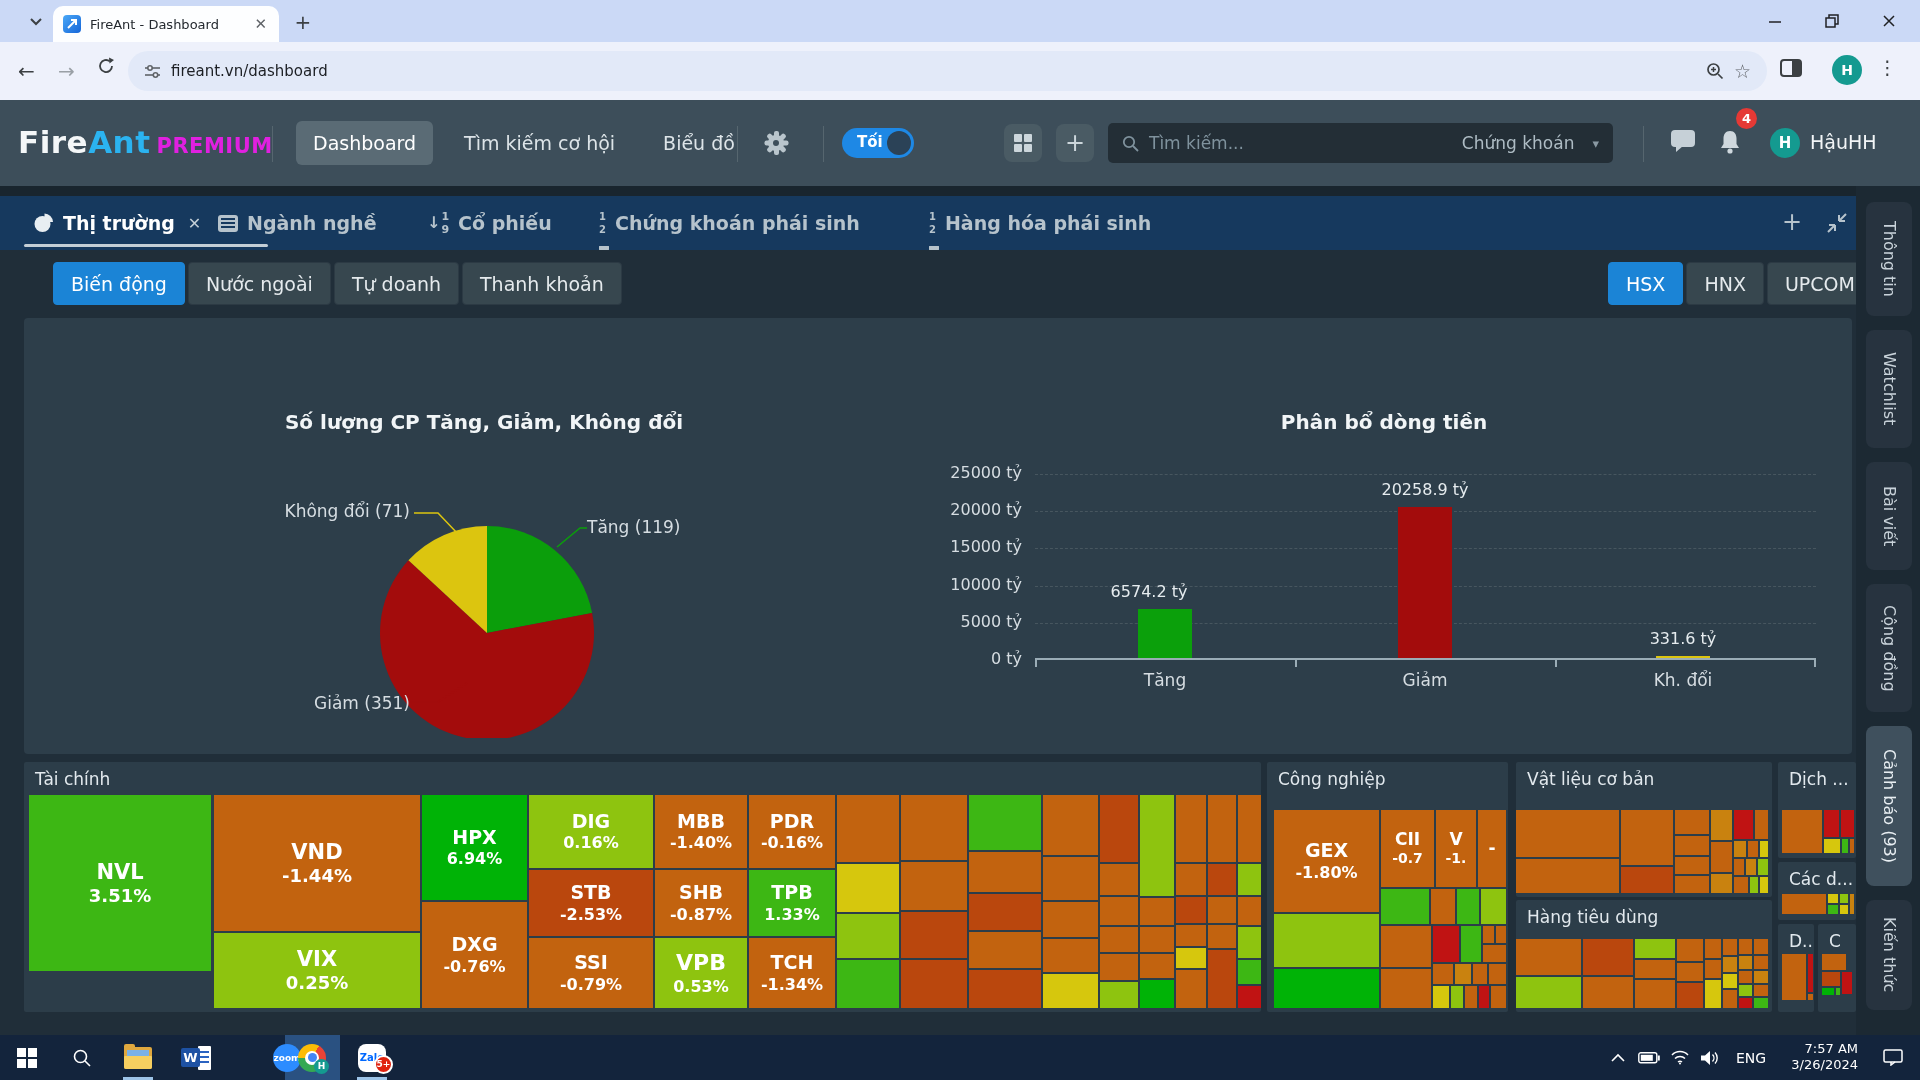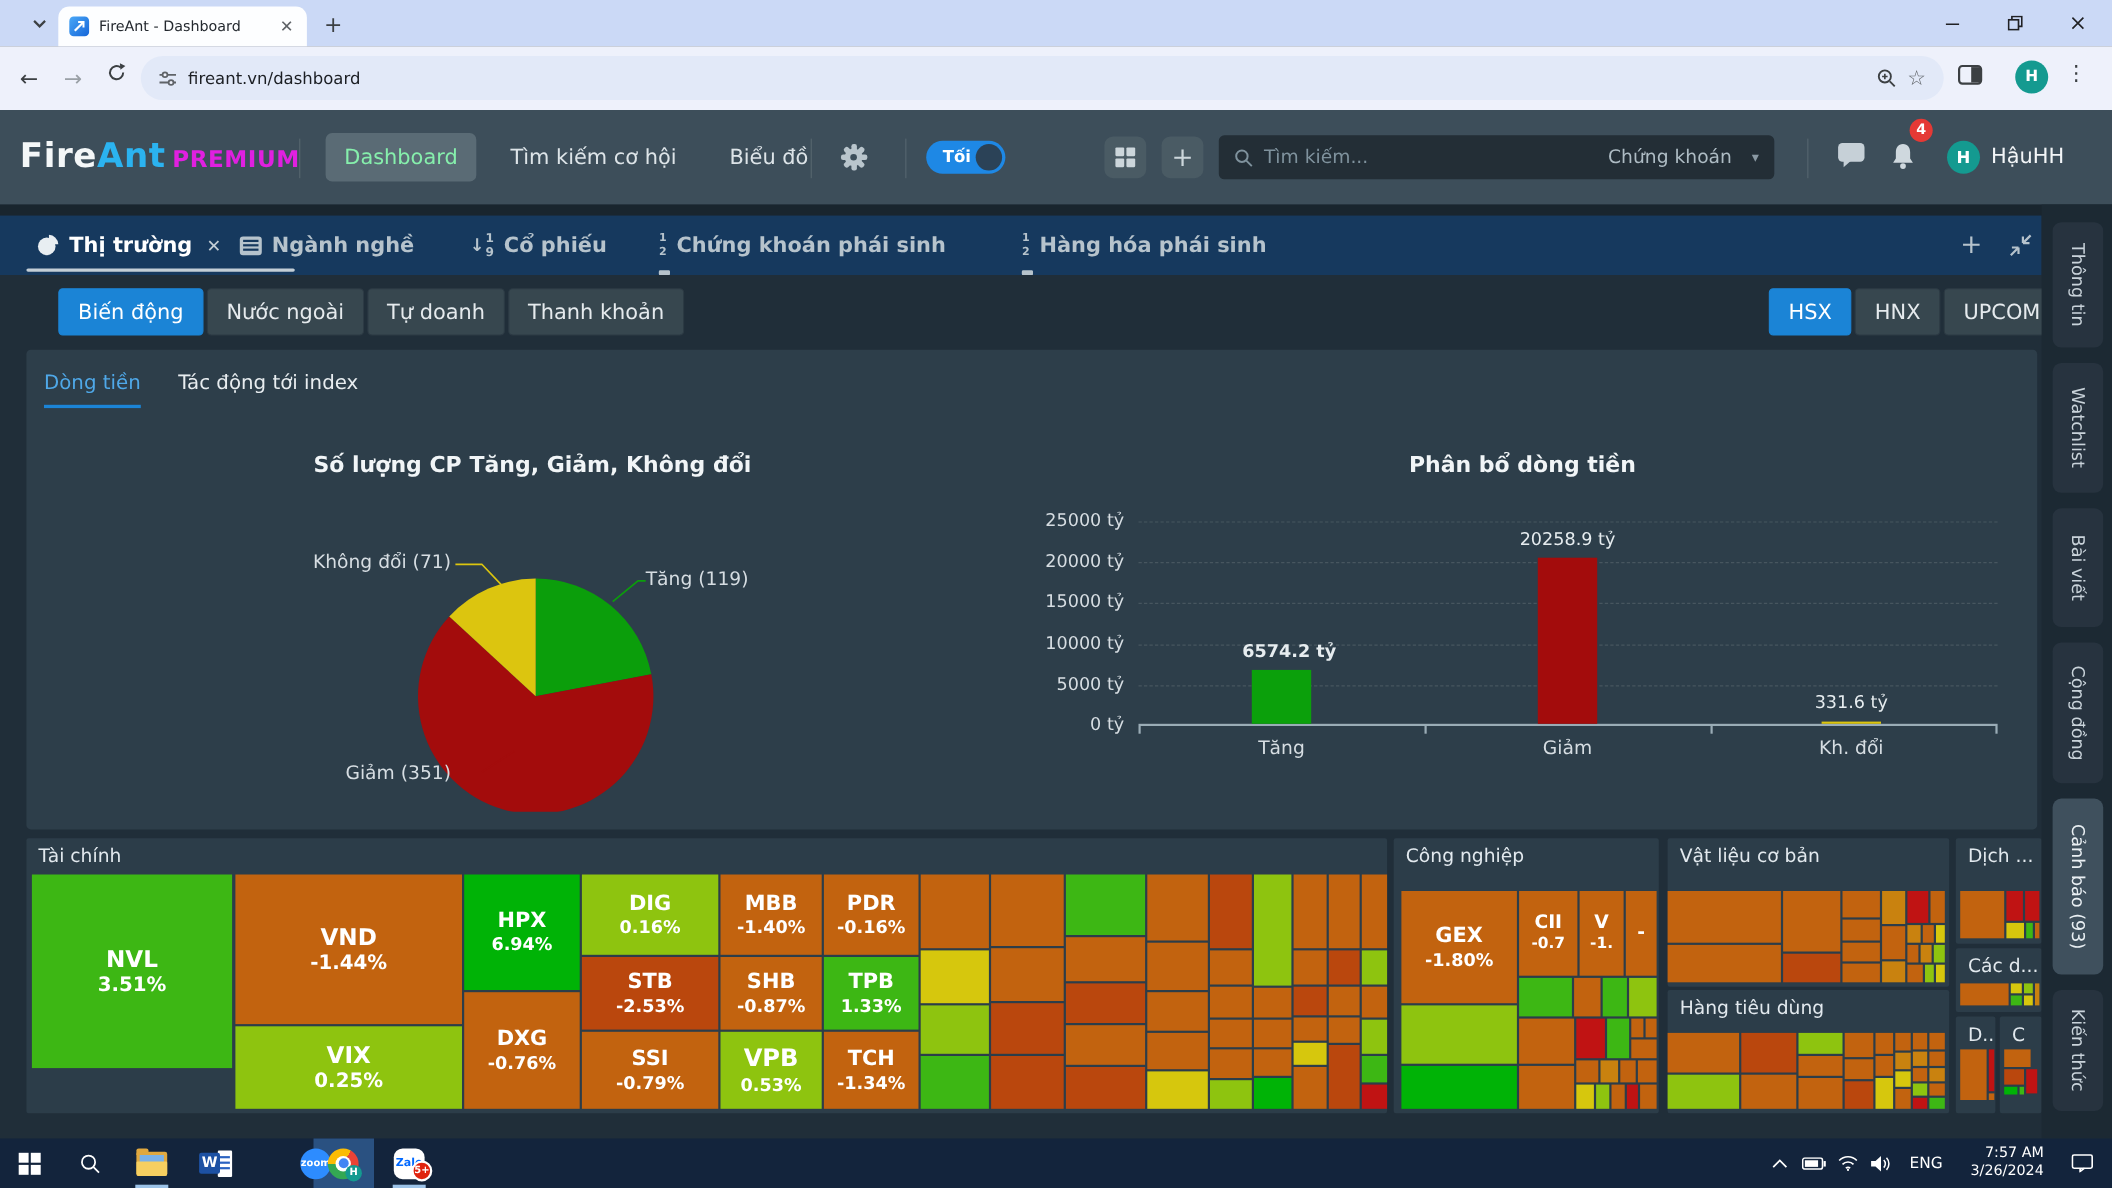--- a/index.html
+++ b/index.html
@@ -33,21 +33,21 @@
   .bmenu{position:absolute;left:1878px;top:14px;font-size:19px;color:#3c4043;}
 
   
   .fnav{position:absolute;left:0;top:100px;width:1920px;height:86px;background:#3d4e5a;}
   .brand{position:absolute;left:18px;top:24px;font-size:31px;font-weight:bold;letter-spacing:.5px;}
   .brand .fire{color:#f4f7f8;} .brand .ant{color:#2bb3f0;}
   .brand .prem{color:#e020e0;font-size:21px;margin-left:6px;}
   .vdiv{position:absolute;top:26px;width:1px;height:36px;background:#56666f;}
   .fmenu{position:absolute;left:296px;top:21px;display:flex;gap:14px;}
   .fmenu-item{height:44px;padding:0 17px;display:flex;align-items:center;font-size:19px;color:#dde4e8;border-radius:6px;}
-  .fmenu-item.active{background:#5a6b75;color:#86efac;}
+  .fmenu-item.active{background:#5a6b75;color:#ffffff;}
   .gear{position:absolute;left:764px;top:31px;width:24px;height:24px;}
   .gear .bar{position:absolute;left:10px;top:0;width:5px;height:24px;background:#b9c5cc;border-radius:2px;}
   .gear .c{position:absolute;left:4px;top:4px;width:16px;height:16px;border-radius:50%;background:#b9c5cc;}
   .gear .hole{position:absolute;left:9px;top:9px;width:6px;height:6px;border-radius:50%;background:#3d4e5a;z-index:2;}
   .toggle{position:absolute;left:842px;top:28px;width:72px;height:30px;border-radius:15px;background:#1e88e5;}
   .toggle .lbl{position:absolute;left:15px;top:5px;font-size:15px;font-weight:bold;color:#fff;}
   .toggle .knob{position:absolute;right:3px;top:3px;width:24px;height:24px;border-radius:50%;background:#2b4257;}
   .sqbtn{position:absolute;top:24px;width:38px;height:38px;border-radius:8px;background:#4a5b64;
          display:flex;align-items:center;justify-content:center;color:#ccd6db;}
   .gridglyph{width:18px;height:18px;display:grid;grid-template-columns:8px 8px;grid-template-rows:8px 8px;gap:2px;}
@@ -361,24 +361,20 @@
       <div class="fbtn">Tự doanh</div>
       <div class="fbtn">Thanh khoản</div>
     </div>
     <div class="exch">
       <div class="fbtn active">HSX</div>
       <div class="fbtn">HNX</div>
       <div class="fbtn">UPCOM</div>
     </div>
 
     <div class="panel">
-      <div class="ptabs">
-        <div class="ptab active">Dòng tiền</div>
-        <div class="ptab">Tác động tới index</div>
-      </div>
 
       <div class="ctitle" id="pie-title">Số lượng CP Tăng, Giảm, Không đổi</div>
       <div class="ctitle" id="bar-title">Phân bổ dòng tiền</div>
 
       <svg id="pie-svg" width="920" height="300" viewBox="0 0 920 300">
         <g id="pie-slices">
             <path d="M463,195 L463,88 A107,107 0 0 1 568.1000758165126,174.92578610845942 Z" fill="#0b9e0b"></path>
             <path d="M463,195 L568.1000758165126,174.92578610845942 A107,107 0 1 1 384.43276385891807,122.36261702710185 Z" fill="#a30c0c"></path>
             <path d="M463,195 L384.43276385891807,122.36261702710185 A107,107 0 0 1 463,88 Z" fill="#dcc50f"></path>
           </g>
@@ -390,21 +386,21 @@
       <div class="plabel" id="lab-tang">Tăng (119)</div>
       <div class="plabel" id="lab-giam">Giảm (351)</div>
 
       <div id="bar-plot">
           <div class="grid" style="top: 0px;"></div>
           <div class="grid" style="top: 37.2px;"></div>
           <div class="grid" style="top: 74.4px;"></div>
           <div class="grid" style="top: 111.6px;"></div>
           <div class="grid" style="top: 148.8px;"></div>
           <div class="bar" style="left: 103px; height: 48.912px; background: rgb(11, 160, 11);"></div>
-          <div class="vlab" style="left: 57px; bottom: 56.912px; font-weight: bold;">6574.2 tỷ</div>
+          <div class="vlab" style="left: 34px; bottom: 56.912px;">6574.2 tỷ</div>
           <div class="bar" style="left: 363px; height: 150.726px; background: rgb(163, 12, 12);"></div>
           <div class="vlab" style="left: 310px; bottom: 158.726px;">20258.9 tỷ</div>
           <div class="bar" style="left: 621px; height: 2.5px; background: rgb(220, 197, 15);"></div>
           <div class="vlab" style="left: 568px; bottom: 10.5px;">331.6 tỷ</div>
           <div class="tick" style="left: 0px;"></div>
           <div class="tick" style="left: 260px;"></div>
           <div class="tick" style="left: 520px;"></div>
           <div class="tick" style="left: 779px;"></div>
         </div>
     <div class="ylab" style="top: 145px;">25000 tỷ</div>

